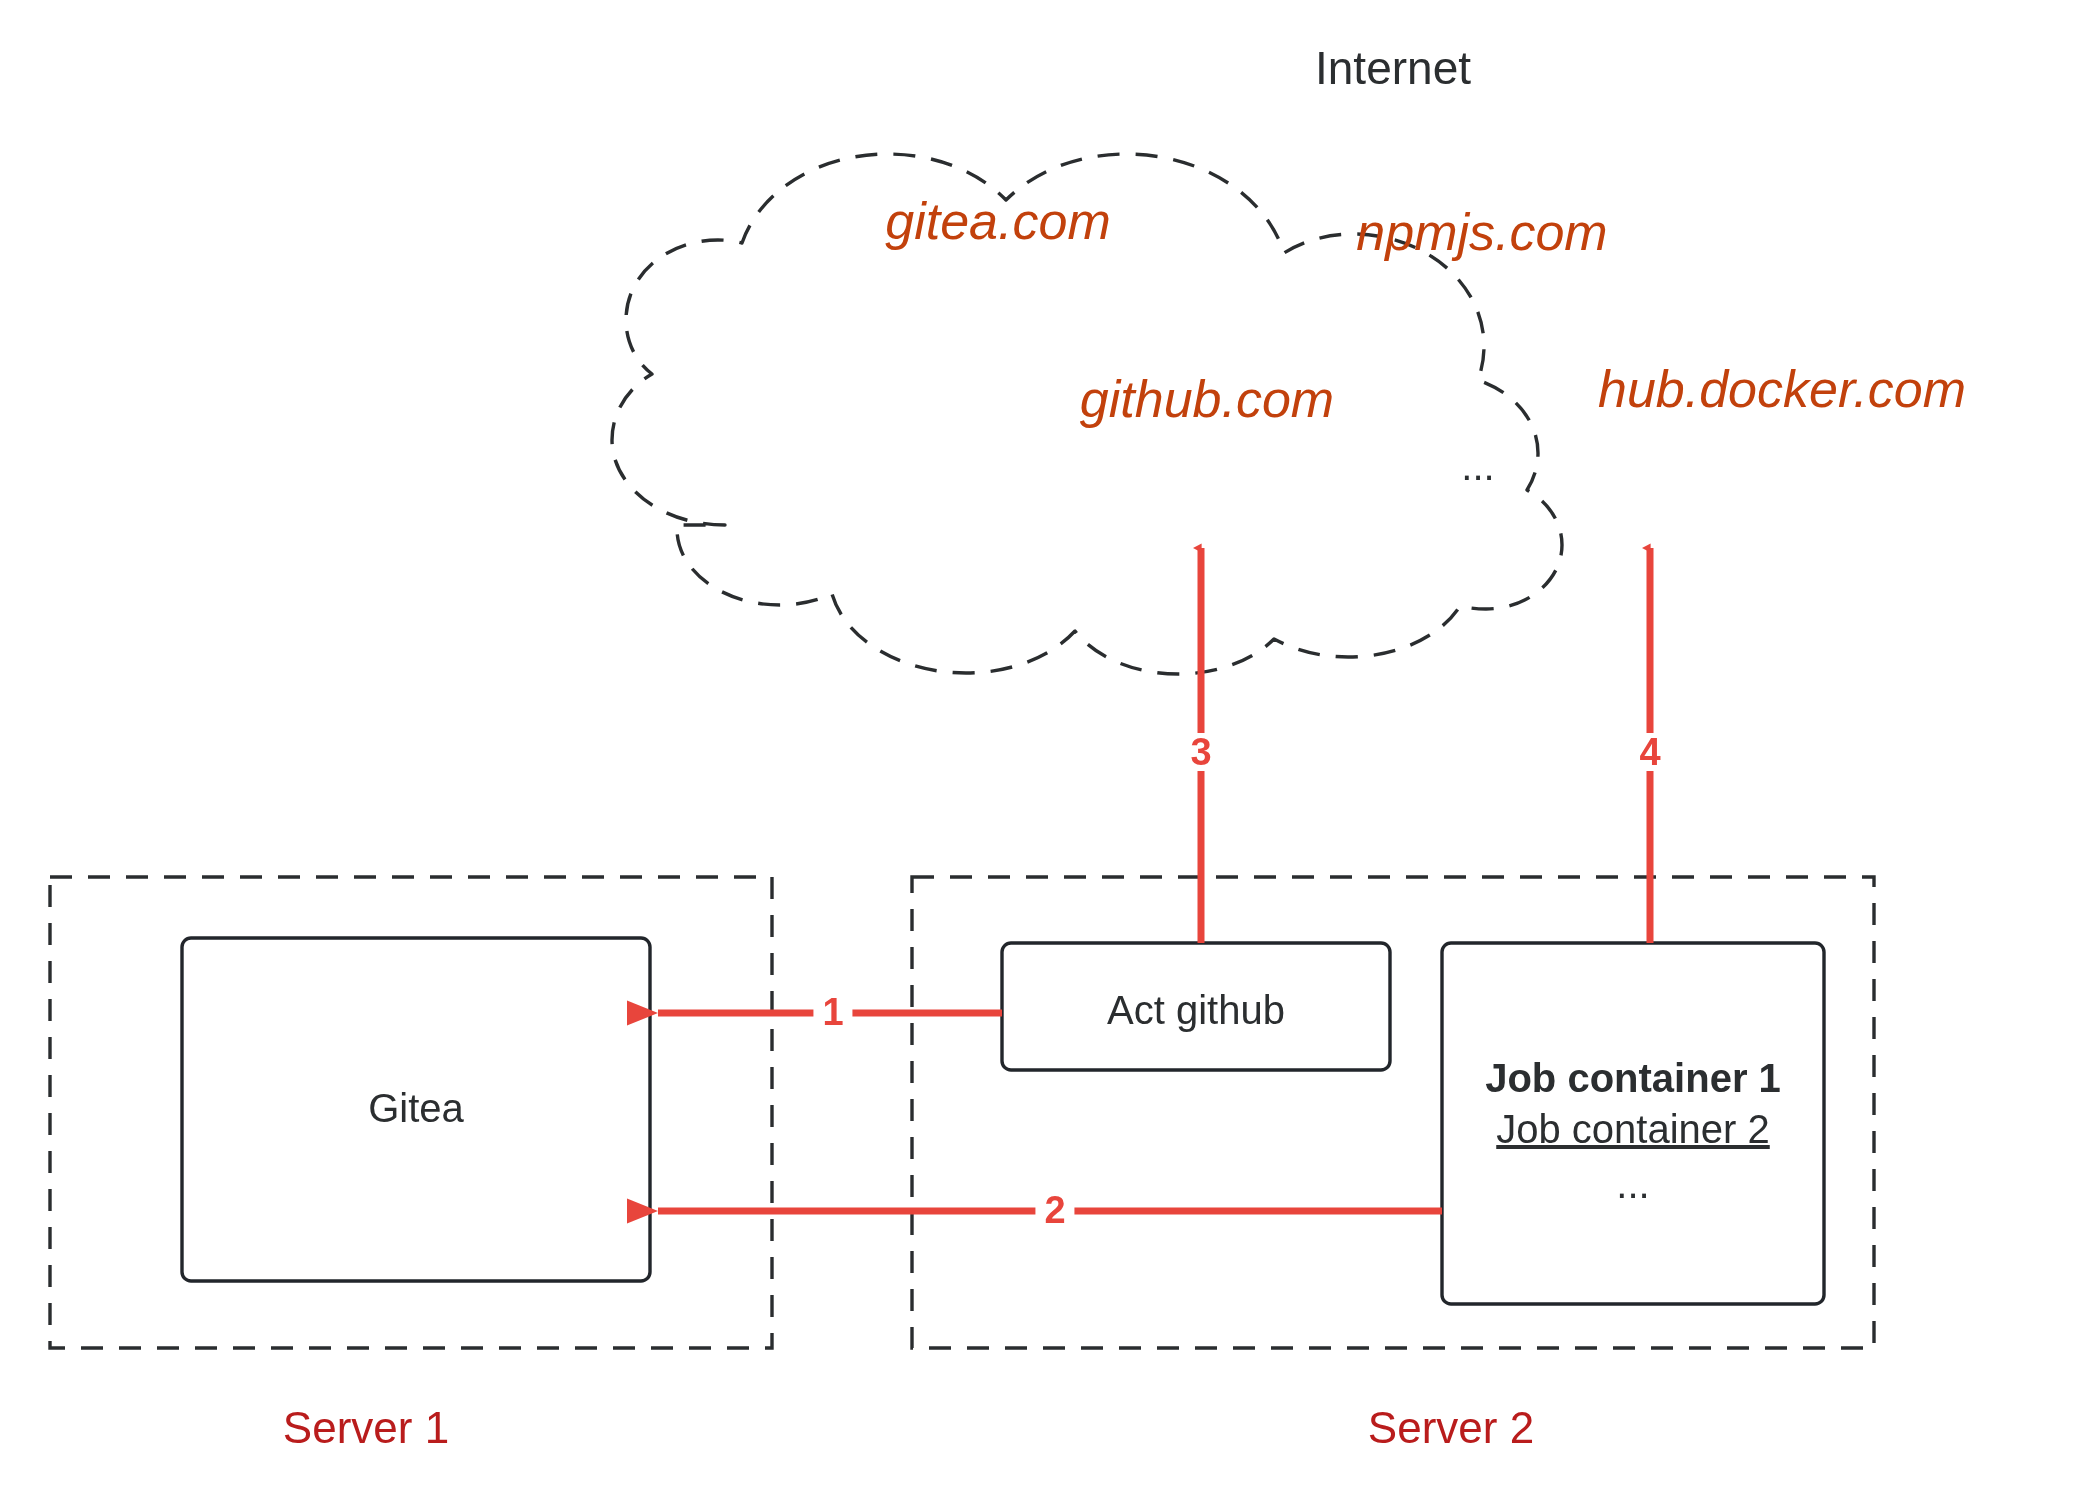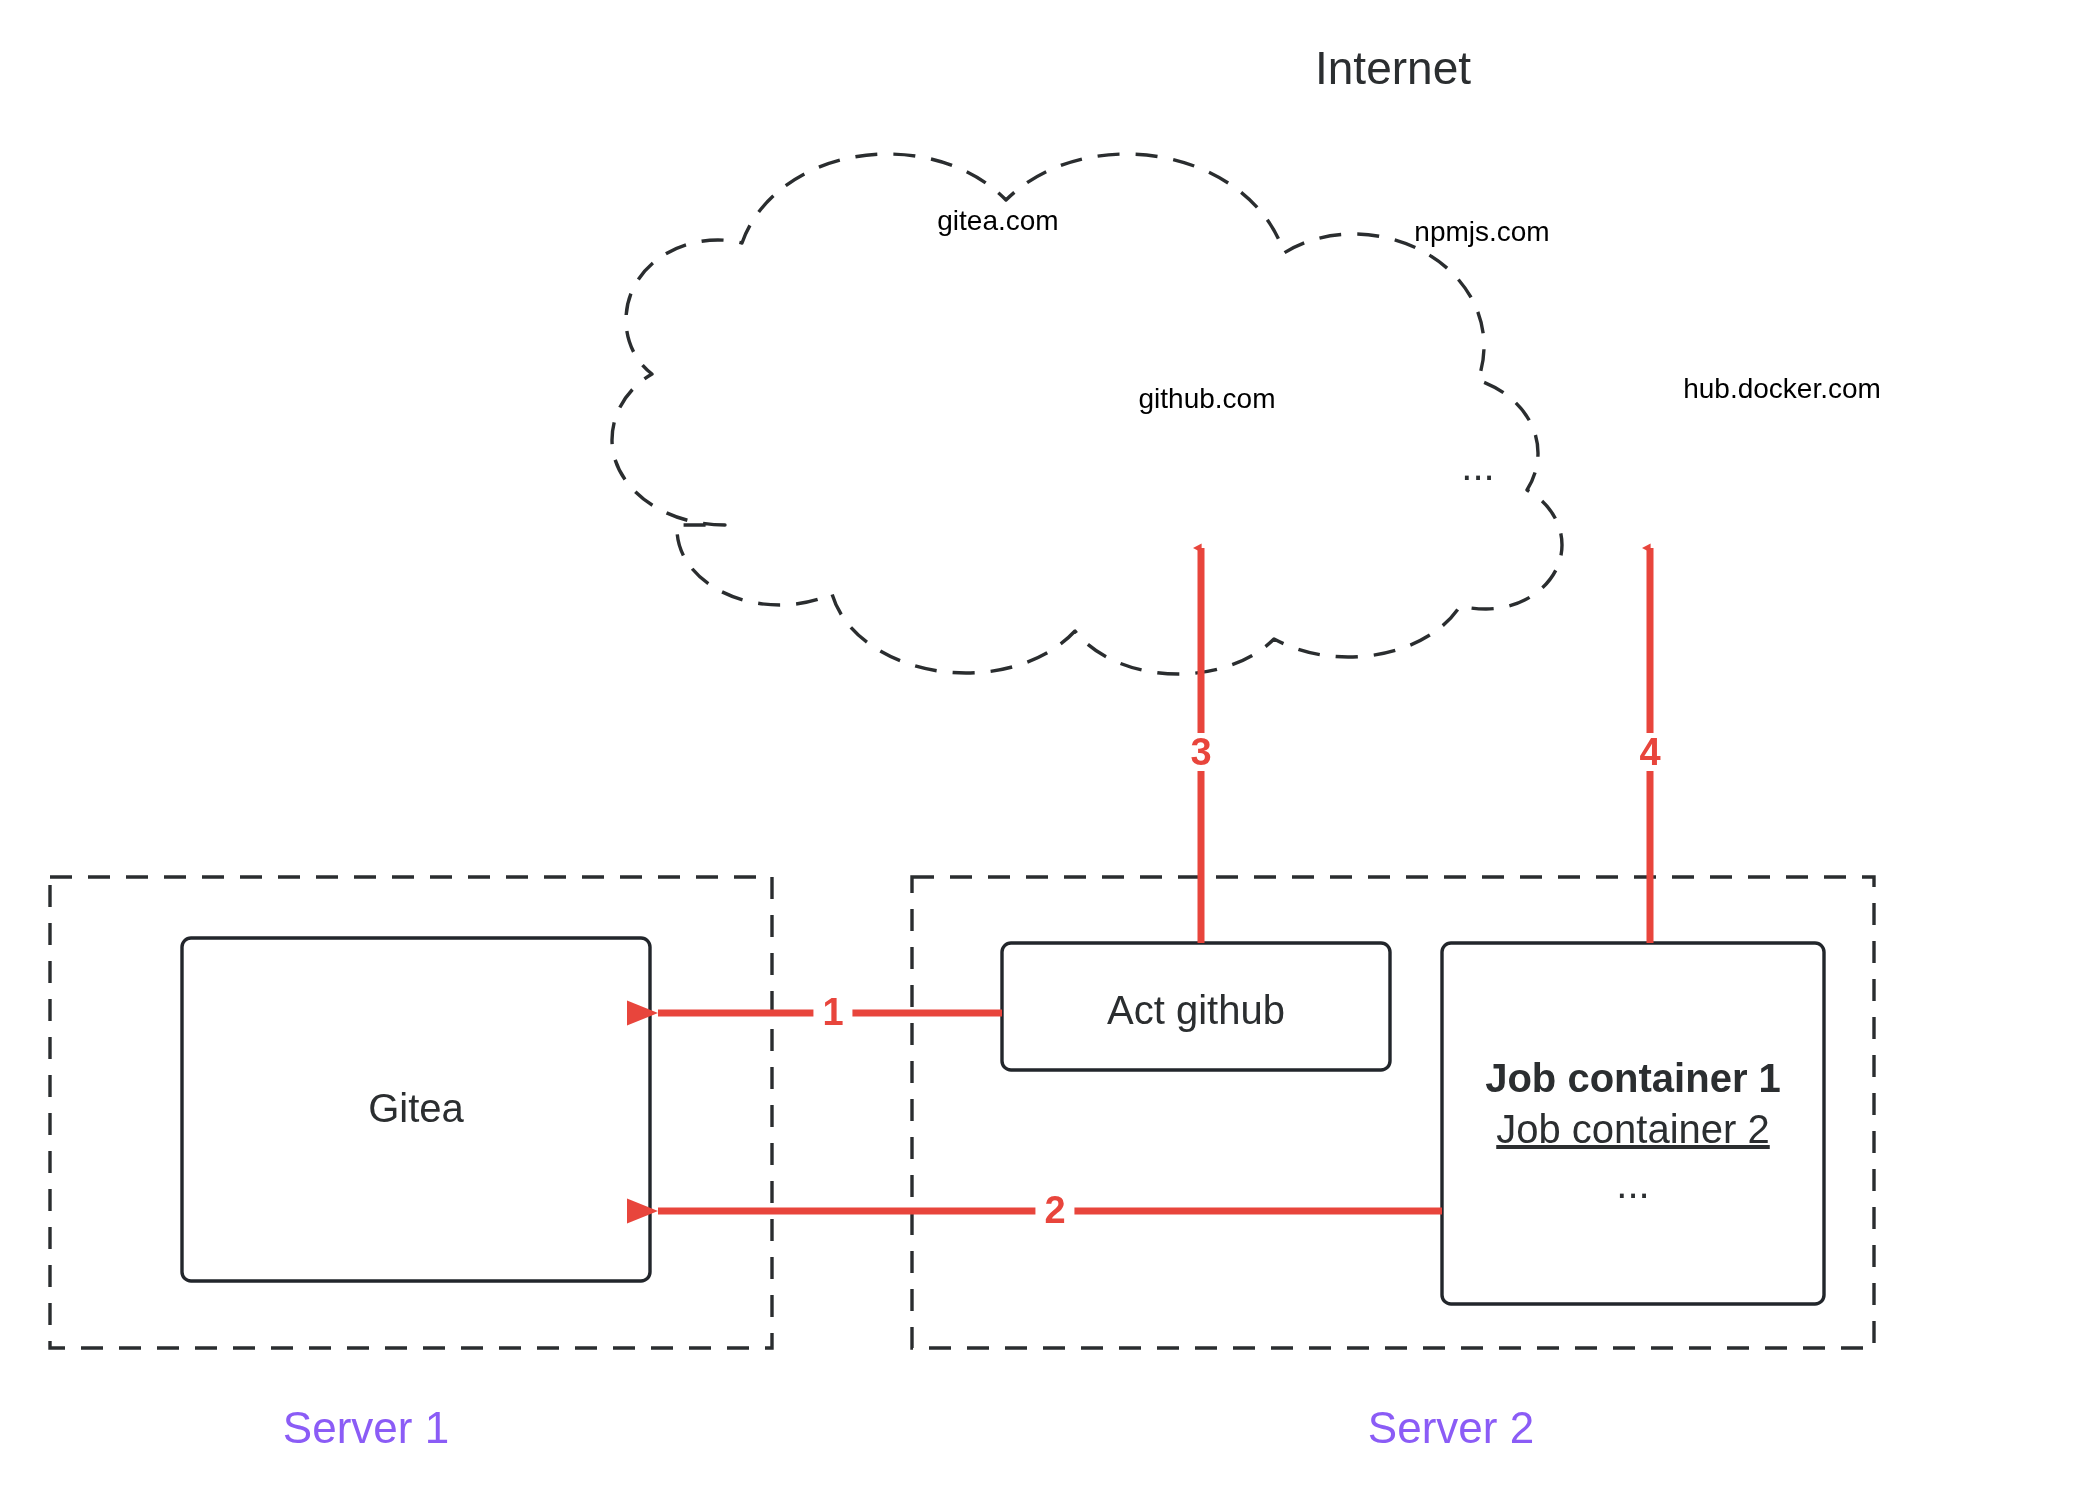--- a/index.html
+++ b/index.html
@@ -31,24 +31,24 @@
     font-family: "Liberation Sans", sans-serif;
     color: #2a2d2f;
     white-space: nowrap;
     line-height: 1;
     user-select: none;
   }
   .label.centered {
     transform: translate(-50%, -50%);
   }
   .title-internet { font-size: 46px; color: #2b2e30; }
-  .cloud-host    { font-size: 28px; color: #000000; }
+  .cloud-host    { font-size: 52px; color: #c2410c; font-style: italic; }
   .cloud-ellipsis{ font-size: 40px; color: #2b2e30; }
   .node-label    { font-size: 40px; color: #2b2e30; }
-  .server-label  { font-size: 44px; color: #8b5cf6; }
+  .server-label  { font-size: 44px; color: #b91c1c; }
   .flow-num {
     font-size: 38px;
     font-weight: 600;
     color: #e8453c;
     background: #ffffff;
     padding: 0 9px;
   }
 </style>
 </head>
 <body>

